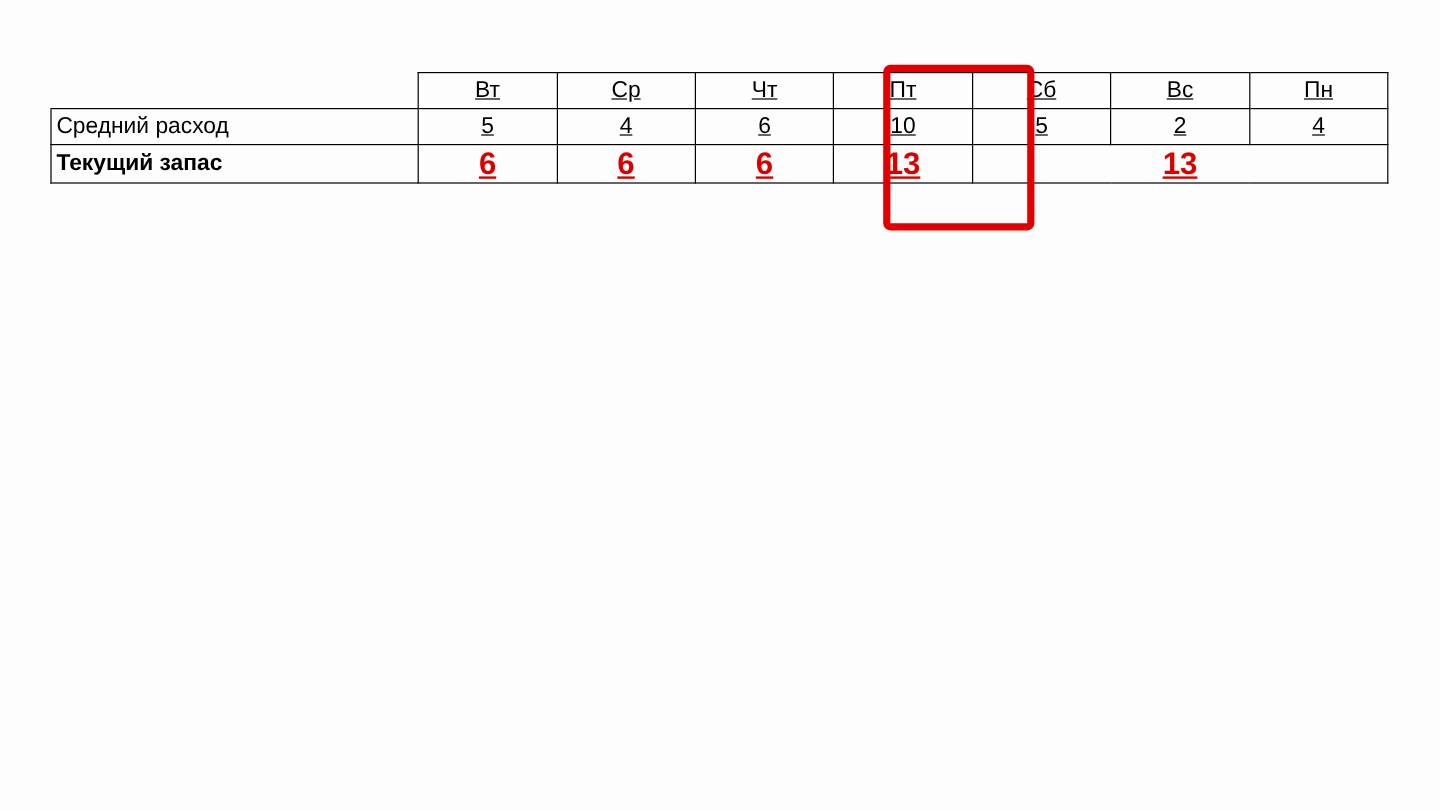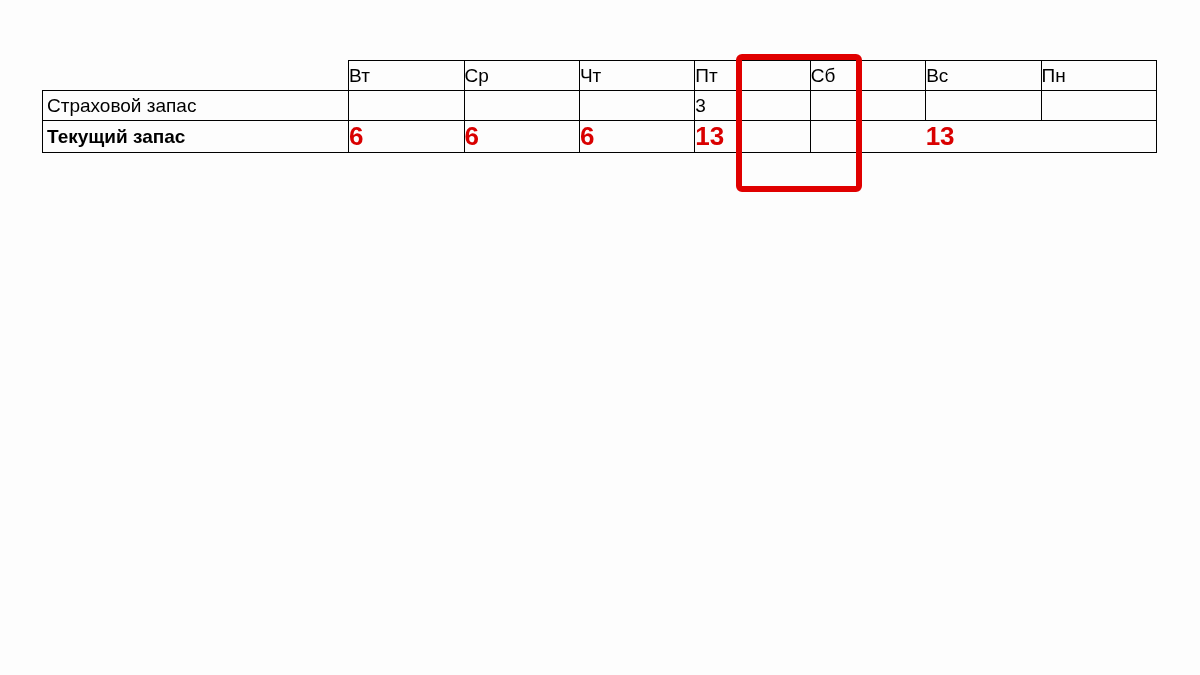--- a/index.html
+++ b/index.html
@@ -30,21 +30,22 @@
       font-size: 19px;
       vertical-align: middle;
     }
     .label-col {
       width: 305px;
       text-align: left;
       padding-left: 4px;
     }
     .data-col {
       width: 115px;
-      text-align: left;
+      text-align: center;
+      text-decoration: underline;
     }
     .header-row td.label-col {
       border-top: none;
       border-left: none;
       border-right: none;
     }
     .bold-row td {
       font-weight: bold;
       margin-left: 39px;
     }
@@ -77,28 +78,28 @@
       <td class="label-col"></td>
       <td class="data-col">Вт</td>
       <td class="data-col">Ср</td>
       <td class="data-col">Чт</td>
       <td class="data-col">Пт</td>
       <td class="data-col">Сб</td>
       <td class="data-col">Вс</td>
       <td class="data-col">Пн</td>
     </tr>
     <tr>
-      <td class="label-col">Страховой запас</td>
-      <td class="data-col"></td>
-      <td class="data-col"></td>
-      <td class="data-col"></td>
-      <td class="data-col">3</td>
-      <td class="data-col"></td>
-      <td class="data-col"></td>
-      <td class="data-col"></td>
+      <td class="label-col">Средний расход</td>
+      <td class="data-col">5</td>
+      <td class="data-col">4</td>
+      <td class="data-col">6</td>
+      <td class="data-col">10</td>
+      <td class="data-col">5</td>
+      <td class="data-col">2</td>
+      <td class="data-col">4</td>
     </tr>
     <tr class="bold-row">
       <td class="label-col">Текущий запас</td>
       <td class="data-col red-val">6</td>
       <td class="data-col red-val">6</td>
       <td class="data-col red-val">6</td>
       <td class="data-col red-val">13</td>
       <td class="data-col no-right-border"></td>
       <td class="data-col red-val no-left-border no-right-border">13</td>
       <td class="data-col no-left-border"></td>

